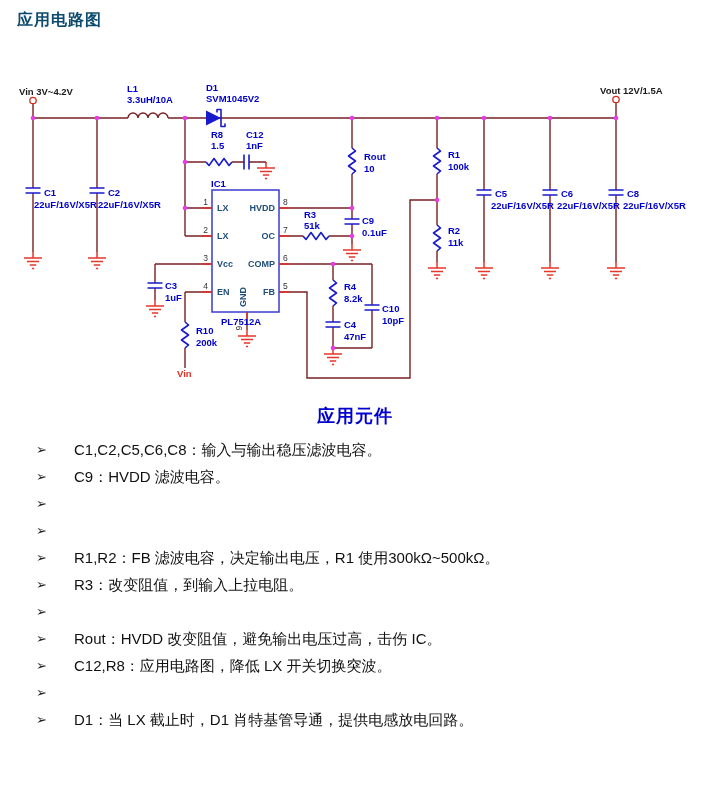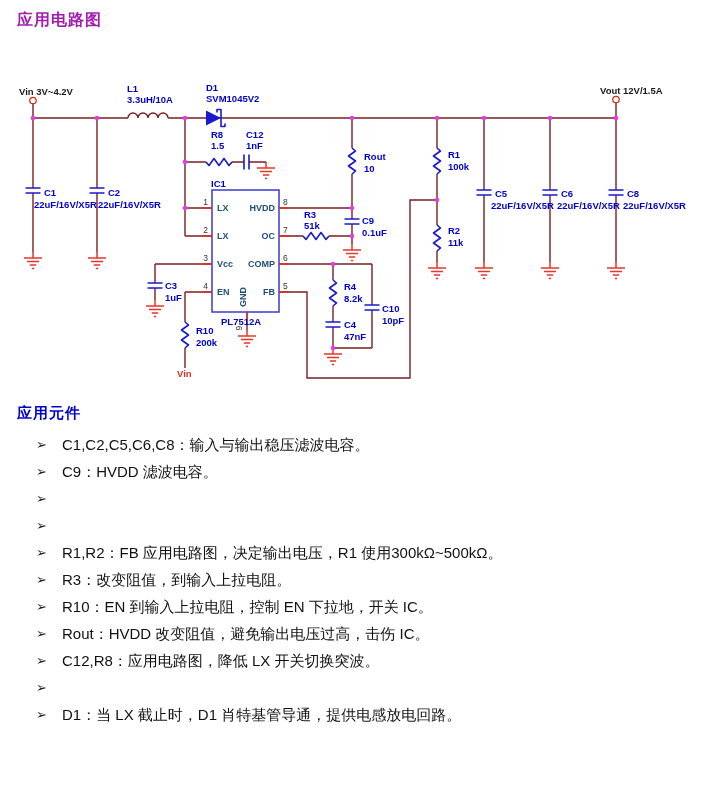--- a/index.html
+++ b/index.html
@@ -2,42 +2,42 @@
 <html><head>
 <meta charset="utf-8">
 <style>
   html,body{margin:0;padding:0;}
   body{
     width:701px;height:795px;position:relative;background:#ffffff;
     font-family:"Liberation Sans",sans-serif;overflow:hidden;
   }
   .page-title{
     position:absolute;left:17px;top:10px;margin:0;
-    font-size:16px;font-weight:bold;color:#a21caf;letter-spacing:1px;
+    font-size:16px;font-weight:bold;color:#0c4a6e;letter-spacing:1px;
   }
   #schematic{position:absolute;left:0;top:78px;}
   .wire{stroke:#7a2024;stroke-width:1.4;fill:none;}
   .stub{stroke:#e03125;stroke-width:1.4;fill:none;}
   .glyph{stroke:#1a1acd;stroke-width:1.6;fill:none;stroke-linejoin:round;stroke-linecap:butt;}
   .glyph-fill{fill:#1a1acd;stroke:none;}
   .gndline{stroke:#e8362a;stroke-width:1.5;fill:none;}
   .lbl{font:600 9.5px "Liberation Sans",sans-serif;fill:#0000cc;}
   .portlbl{font:600 9.5px "Liberation Sans",sans-serif;fill:#1a1a1a;}
   .netlbl{font:600 9.5px "Liberation Sans",sans-serif;fill:#e03125;}
   .pinnum{font:400 8.5px "Liberation Sans",sans-serif;fill:#333333;}
   .pinname{font:600 9px "Liberation Sans",sans-serif;fill:#1f4e79;}
   .icbox{fill:#ffffff;stroke:#3a3ad0;stroke-width:1.5;}
   .dot{fill:#e83ae8;stroke:none;}
   .port{fill:#ffffff;stroke:#d03020;stroke-width:1.3;}
   .notes{position:absolute;left:17px;top:404px;width:676px;}
-  .notes h2{margin:0 0 8px 0;font-size:15px;font-weight:bold;color:#0000d0;letter-spacing:1px;}
+  .notes h2{margin:0 0 8px 0;font-size:18px;font-weight:bold;color:#0000d0;letter-spacing:1px;text-align:center;}
   .notes ul{list-style:none;margin:0;padding:0;}
   .notes li{display:flex;align-items:flex-start;font-size:15px;line-height:27px;color:#111111;}
   .notes .bullet{flex:none;width:26px;margin-left:19px;font-size:13px;color:#222222;}
-  .notes .note-text{width:606px;}
+  .notes .note-text{width:606px;margin-left:12px;}
 </style>
 </head>
 <body>
 
 <h1 class="page-title">应用电路图</h1>
 
 <svg id="schematic" width="701" height="320" viewBox="0 78 701 320" xmlns="http://www.w3.org/2000/svg">
   <defs>
     <g id="res-v">
       <polyline class="glyph" points="0,0 3.5,3 -3.5,8 3.5,13 -3.5,18 3.5,23 0,26"></polyline>
@@ -277,29 +277,28 @@
       <span class="note-text">C9：HVDD 滤波电容。</span>
     </li>
     <li>
       <span class="bullet">➢</span>
     </li>
     <li>
       <span class="bullet">➢</span>
     </li>
     <li>
       <span class="bullet">➢</span>
-      <span class="note-text">R1,R2：FB 应用电路图，决定输出电压，R1 使用300kΩ~500kΩ。</span>
+      <span class="note-text">R1,R2：FB 滤波电容，决定输出电压，R1 使用300kΩ~500kΩ。</span>
     </li>
     <li>
       <span class="bullet">➢</span>
       <span class="note-text">R3：改变阻值，到输入上拉电阻。</span>
     </li>
     <li>
       <span class="bullet">➢</span>
-      <span class="note-text">R10：EN 到输入上拉电阻，控制 EN 下拉地，开关 IC。</span>
     </li>
     <li>
       <span class="bullet">➢</span>
       <span class="note-text">Rout：HVDD 改变阻值，避免输出电压过高，击伤 IC。</span>
     </li>
     <li>
       <span class="bullet">➢</span>
       <span class="note-text">C12,R8：应用电路图，降低 LX 开关切换突波。</span>
     </li>
     <li>

